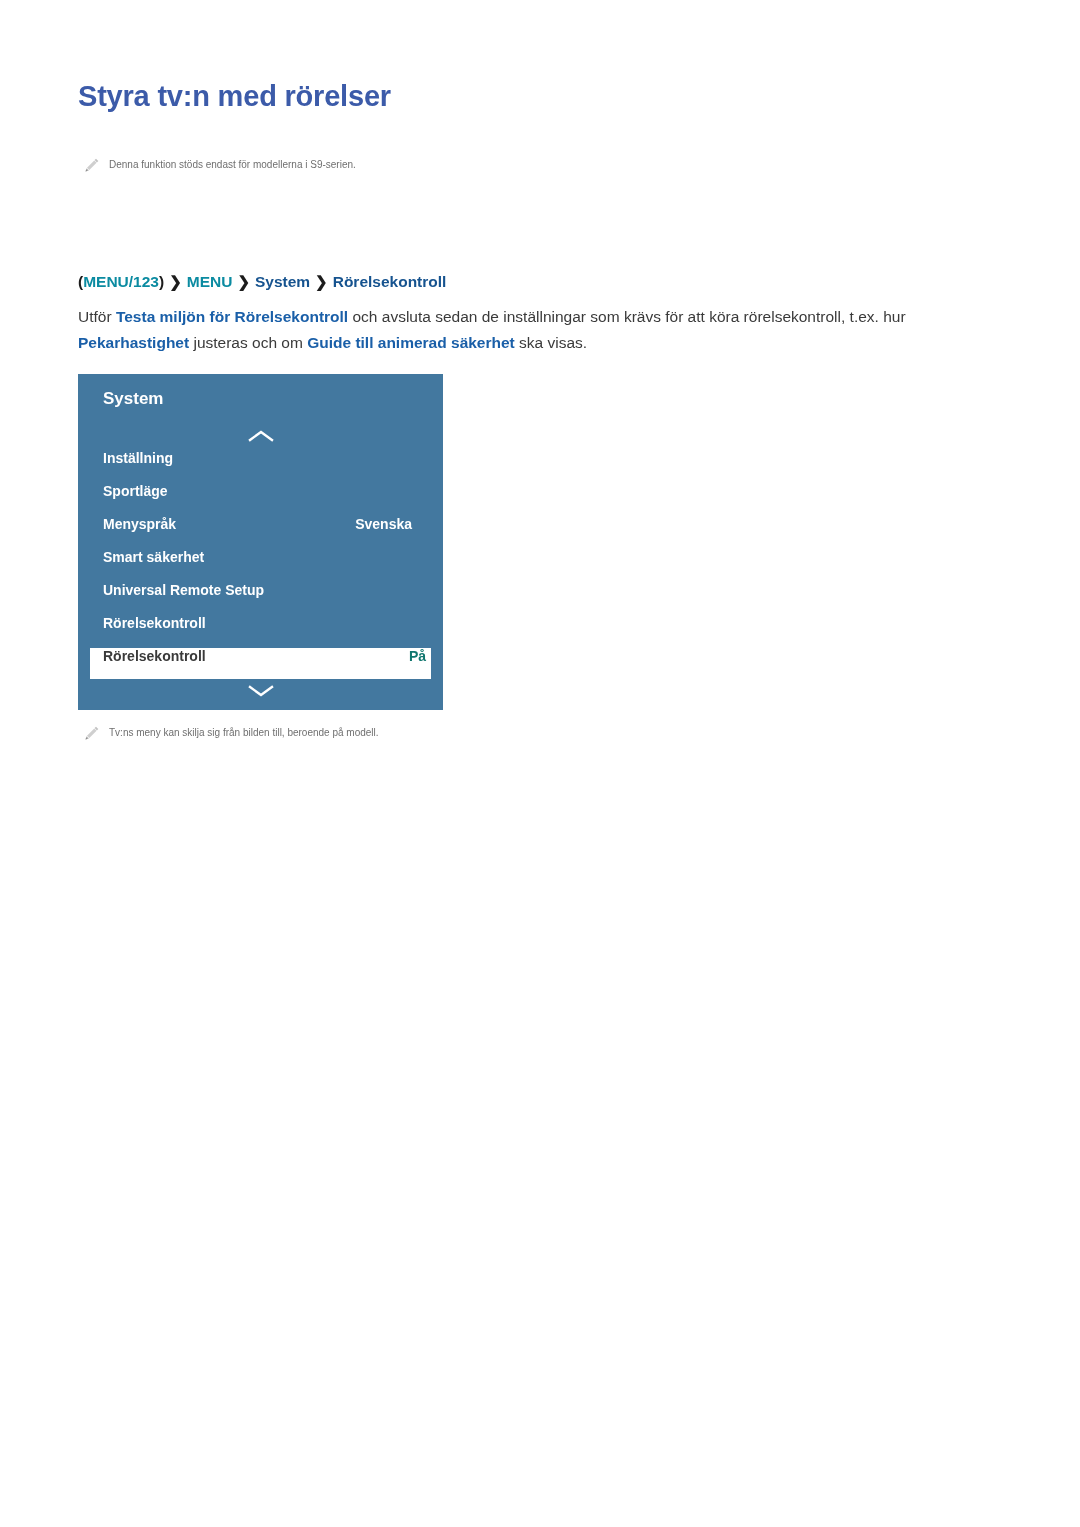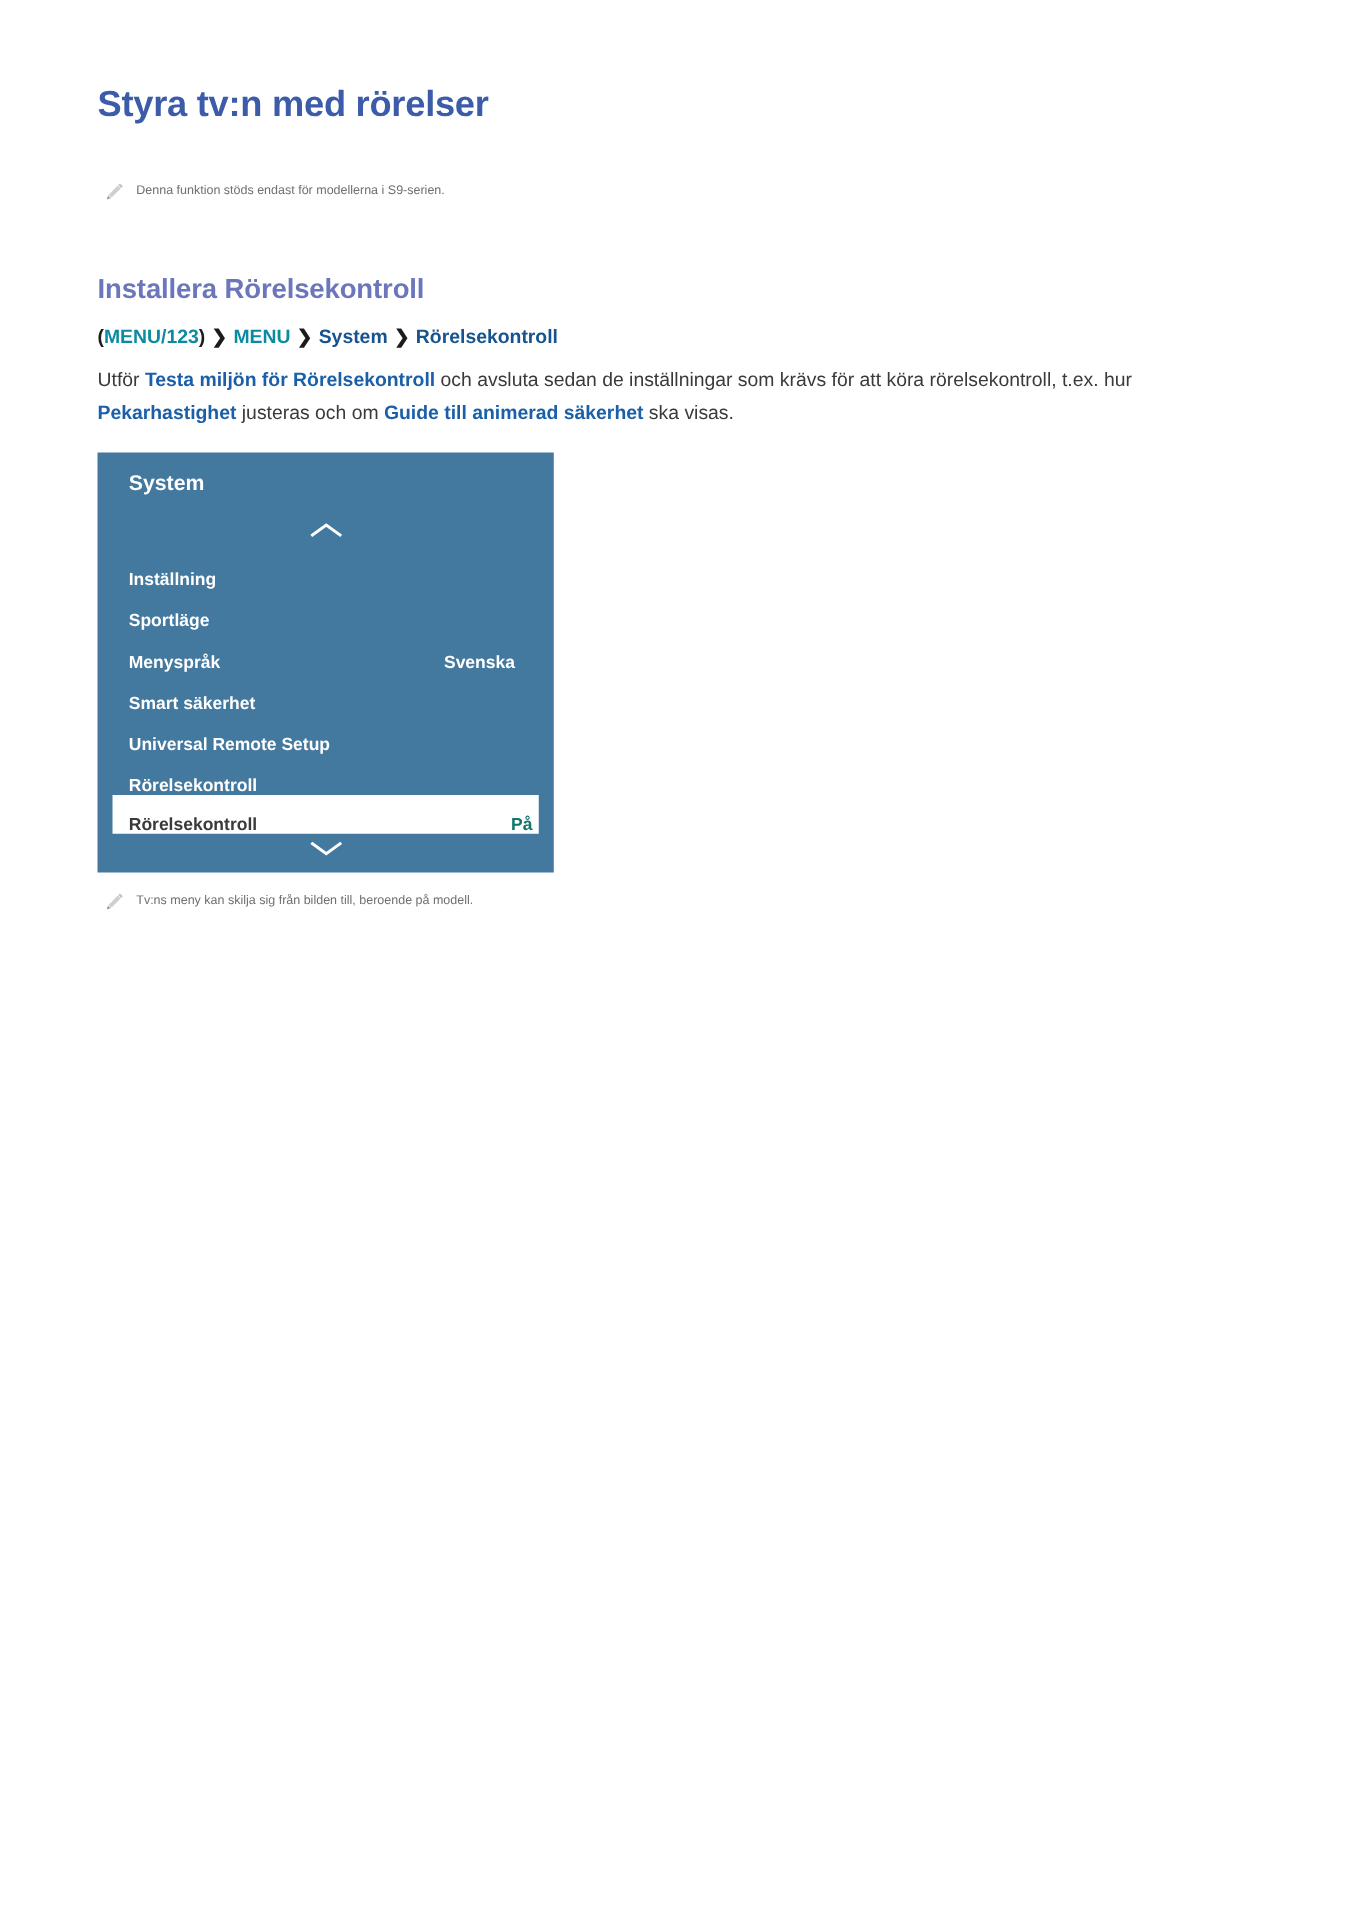--- a/index.html
+++ b/index.html
@@ -12,20 +12,21 @@
     background: #ffffff;
     font-family: "Liberation Sans", sans-serif;
     -webkit-font-smoothing: antialiased;
   }
   .page {
     position: relative;
     width: 1080px;
     height: 1316px;
     box-sizing: border-box;
     padding: 0;
+    margin-top: 12px;
   }
 
   
   .h1 {
     position: absolute;
     left: 78px;
     top: 68px;
     font-size: 29px;
     font-weight: bold;
     color: #3c5ba9;
@@ -129,21 +130,21 @@
   .tv-list {
     position: absolute;
     left: 0;
     top: 76px;
     width: 100%;
   }
   .tv-row {
     position: relative;
     height: 33px;
     display: flex;
-    align-items: flex-end;
+    align-items: flex-start;
     padding: 0 0 0 25px;
     box-sizing: border-box;
     color: #ffffff;
     font-size: 14px;
     font-weight: bold;
   }
   .tv-row .label { flex: 0 0 auto; }
   .tv-row .value {
     position: absolute;
     right: 31px;
@@ -177,21 +178,20 @@
           <path d="M17.3 3.6 L20.4 6.7 L18.6 8.5 L15.5 5.4 Z" fill="#c2c2c2"></path>
           <path d="M15.0 5.9 L18.1 9.0 L8.4 18.7 L5.3 15.6 Z" fill="#cfcfcf"></path>
           <path d="M4.8 16.2 L7.8 19.2 L3.4 20.6 Z" fill="#b5b5b5"></path>
           <path d="M3.4 20.6 L4.3 17.8 L6.2 19.7 Z" fill="#8f8f8f"></path>
         </g>
       </svg>
     </span>
     <span class="note-text">Denna funktion stöds endast för modellerna i S9-serien.</span>
   </div>
 
-  <div class="h2">Installera Rörelsekontroll</div>
 
   <div class="breadcrumb"><span class="paren">(</span><span class="teal">MENU/123</span><span class="paren">)</span><span class="sep">❯</span><span class="teal">MENU</span><span class="sep">❯</span><span class="navy">System</span><span class="sep">❯</span><span class="navy">Rörelsekontroll</span></div>
 
   <div class="para"><span>Utför </span><b>Testa miljön för Rörelsekontroll</b><span> och avsluta sedan de inställningar som krävs för att köra rörelsekontroll, t.ex. hur </span><b>Pekarhastighet</b><span> justeras och om </span><b>Guide till animerad säkerhet</b><span> ska visas.</span></div>
 
   <div class="tvpanel">
     <div class="tv-title">System</div>
 
     <span class="chev chev-up">
       <svg viewBox="0 0 26 14" width="26" height="14" aria-hidden="true">

